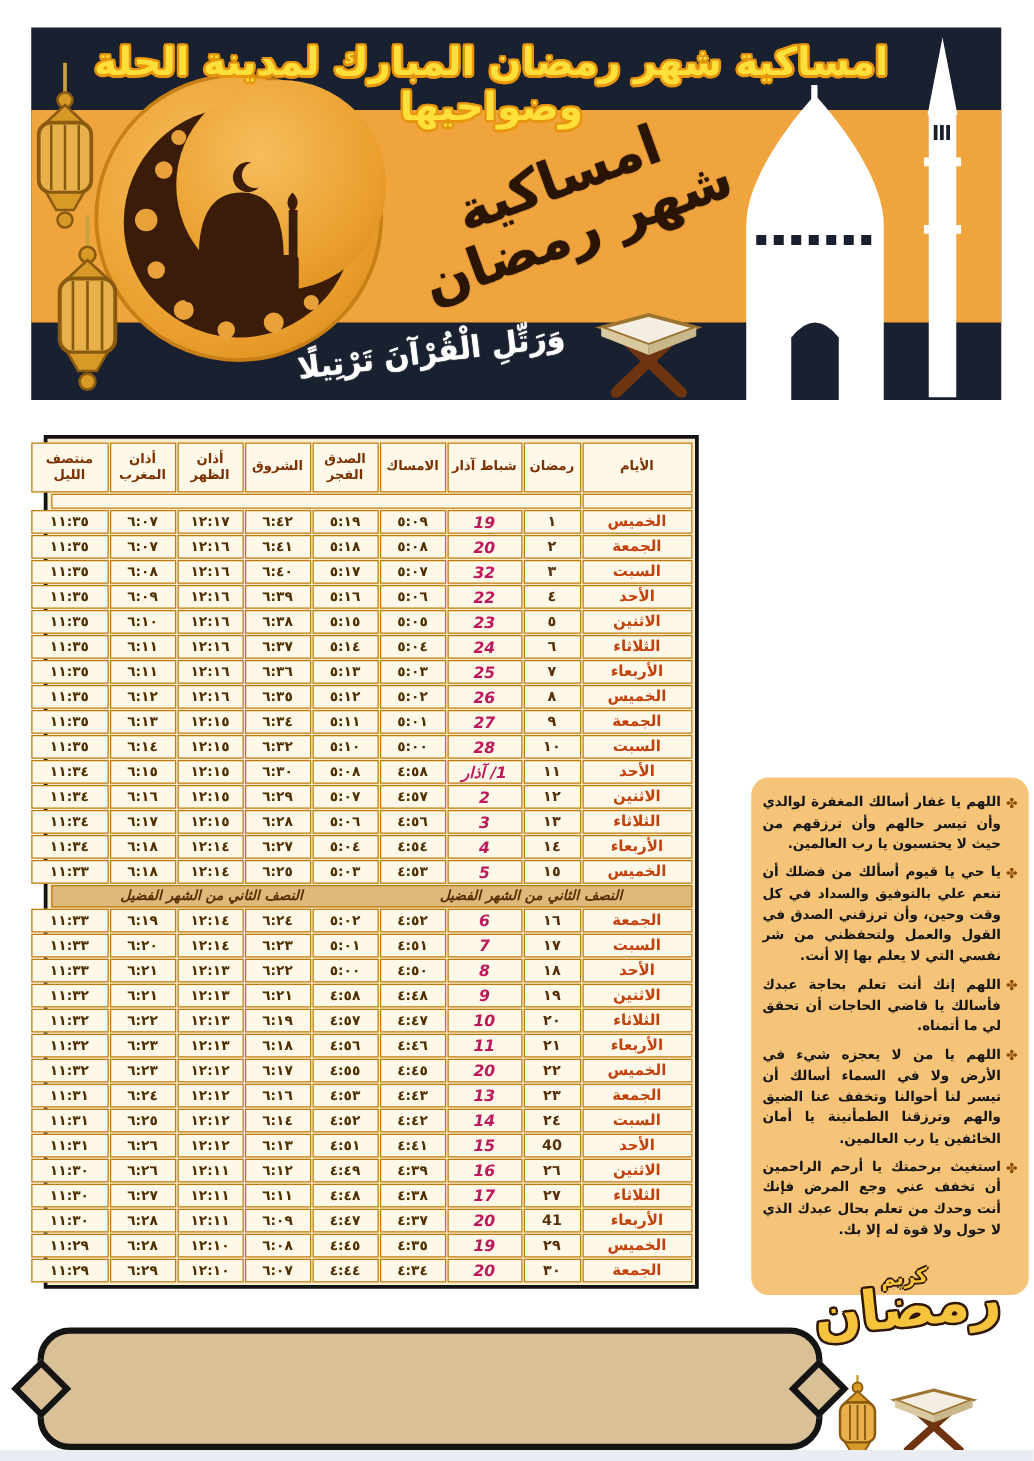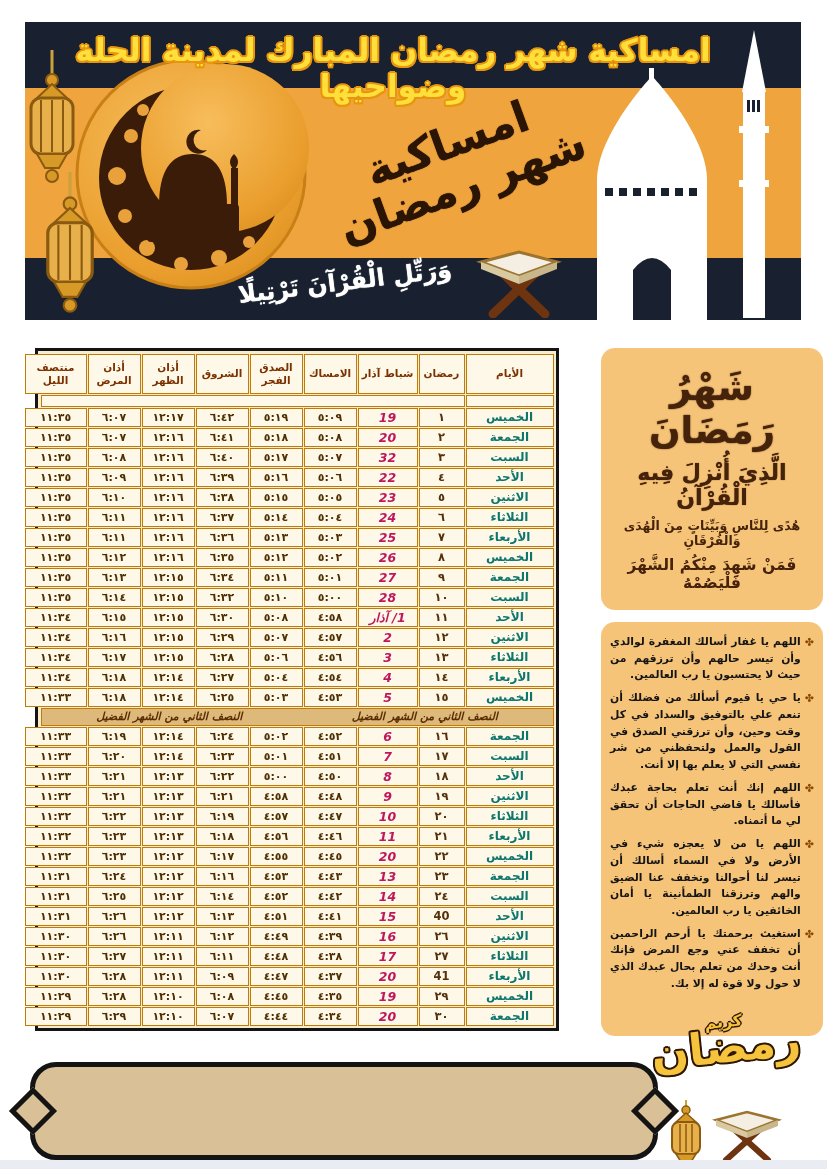--- a/index.html
+++ b/index.html
@@ -45,21 +45,21 @@
     display:flex; align-items:center; justify-content:center;
     height:19px; overflow:hidden;
   }
   .hcell { height:40px; color:#7c3100; font-weight:bold; font-size:10.5px; text-align:center; line-height:1.15; padding:1px; }
   .w-day { width:88px; flex:0 0 auto; }
   .w-ram { width:46px; flex:0 0 auto; }
   .w-date{ width:60px; flex:0 0 auto; }
   .w-time{ width:53px; flex:0 0 auto; }
   .w-mid { width:62px; flex:0 0 auto; }
   .blankcell { height:12px; }
-  .t-day  { font-size:12px; font-weight:bold; color:#0f766e; }
+  .t-day  { font-size:12px; font-weight:bold; color:#c2410c; }
   .t-ram  { font-size:11.5px; font-weight:bold; color:#55300a; }
   .t-date { font-size:12.5px; font-weight:bold; font-style:italic; color:#be185d; }
   .t-time { font-size:11px; font-weight:bold; color:#4f2f00; }
   .sep-band {
     background:#ddb97c; border:1px solid #bf7a08; margin:0.5px; height:18px;
     display:flex; direction:rtl; align-items:center; justify-content:space-around;
     font-size:11px; font-weight:bold; font-style:italic; color:#5a2d00;
   }
   
   .verse-box {
@@ -230,21 +230,21 @@
 
   <div class="timetable">
     <div class="trow">
       <div class="cell hcell w-day">الأيام</div>
       <div class="cell hcell w-ram">رمضان</div>
       <div class="cell hcell w-date">شباط آذار</div>
       <div class="cell hcell w-time">الامساك</div>
       <div class="cell hcell w-time">الصدق الفجر</div>
       <div class="cell hcell w-time">الشروق</div>
       <div class="cell hcell w-time">أذان الظهر</div>
-      <div class="cell hcell w-time">أذان المرض</div>
+      <div class="cell hcell w-time">أذان المغرب</div>
       <div class="cell hcell w-mid">منتصف الليل</div>
     </div>
     <div class="trow">
       <div class="cell blankcell w-day"></div>
       <div class="cell blankcell" style="flex:1"></div>
     </div>
 
     <div id="rows-first">
         <div class="trow">
       <div class="cell w-day  t-day">الخميس</div>
@@ -580,26 +580,20 @@
       <div class="cell w-time t-time">٤:٣٤</div>
       <div class="cell w-time t-time">٤:٤٤</div>
       <div class="cell w-time t-time">٦:٠٧</div>
       <div class="cell w-time t-time">١٢:١٠</div>
       <div class="cell w-time t-time">٦:٢٩</div>
       <div class="cell w-mid  t-time">١١:٢٩</div>
     </div>
       </div>
   </div>
 
-  <div class="verse-box">
-    <div class="verse-l1">شَهْرُ رَمَضَانَ</div>
-    <div class="verse-l2">الَّذِيَ أُنْزِلَ فِيهِ الْقُرْآنُ</div>
-    <div class="verse-l3">هُدًى لِلنَّاسِ وَبَيِّنَاتٍ مِنَ الْهُدَى وَالْفُرْقَانِ</div>
-    <div class="verse-l4">فَمَنْ شَهِدَ مِنْكُمُ الشَّهْرَ فَلْيَصُمْهُ</div>
-  </div>
 
   <div class="dua-box" id="dua-box">
       <div class="dua-item">
       <span class="dua-bullet">✤</span>
       <span class="dua-text">اللهم يا غفار أسالك المغفرة لوالدي وأن تيسر حالهم وأن ترزقهم من حيث لا يحتسبون يا رب العالمين.</span>
     </div>
       <div class="dua-item">
       <span class="dua-bullet">✤</span>
       <span class="dua-text">يا حي يا قيوم أسألك من فضلك أن تنعم علي بالتوفيق والسداد في كل وقت وحين، وأن ترزقني الصدق في القول والعمل ولتحفظني من شر نفسي التي لا يعلم بها إلا أنت.</span>
     </div>

